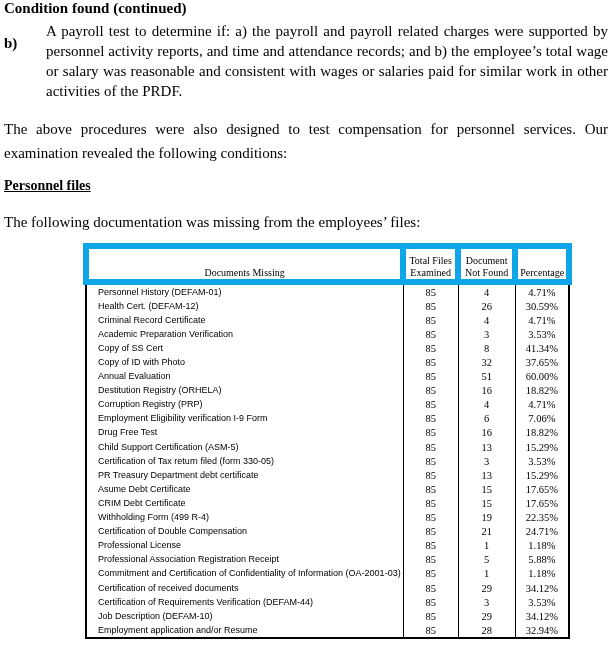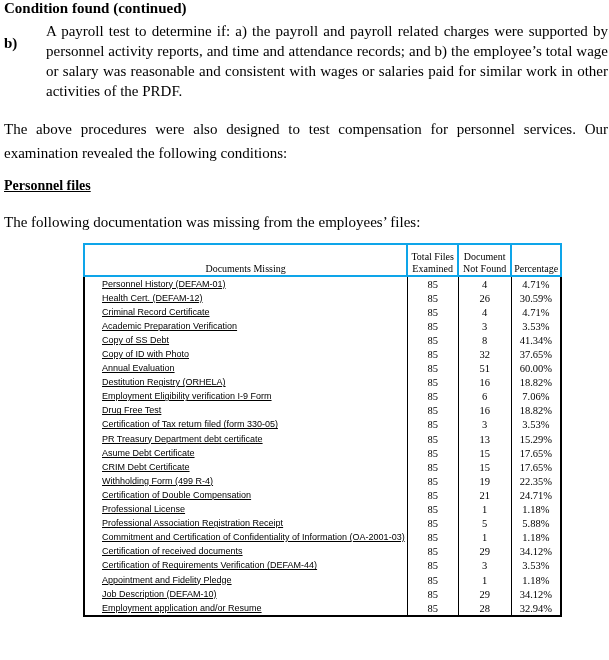--- a/index.html
+++ b/index.html
@@ -3,23 +3,23 @@
 <meta charset="utf-8">
 <style>
   html, body { margin: 0; padding: 0; background: #fff; }
   body { width: 609px; height: 660px; position: relative; overflow: hidden; font-family: "Liberation Serif", serif; color: #000; }
   .heading { position: absolute; left: 4px; top: 0px; font-weight: bold; font-size: 15px; }
   .item-label { position: absolute; left: 4px; top: 35px; font-weight: bold; font-size: 15px; }
   .item-text { position: absolute; left: 46px; top: 21px; width: 562px; font-size: 15px; line-height: 20px; text-align: justify; }
   .para { position: absolute; left: 4px; width: 604px; font-size: 15px; line-height: 24px; text-align: justify; }
   .sub-heading { position: absolute; left: 4px; top: 178px; font-weight: bold; font-size: 14px; text-decoration: underline; }
   table.docs { position: absolute; left: 83px; top: 243px; border-collapse: collapse; font-size: 10px; }
-  table.docs th { font-family: "Liberation Serif", serif; font-weight: normal; font-size: 10px; line-height: 12px; border: 2px solid #0ea5e9; padding: 0 2px; vertical-align: bottom; }
+  table.docs th { font-family: "Liberation Serif", serif; font-weight: normal; font-size: 10px; line-height: 12px; border: 6px solid #0ea5e9; padding: 0 2px; vertical-align: bottom; }
   table.docs td { border-left: 1px solid #000; border-right: 1px solid #000; height: 14.1px; padding: 0 2px; line-height: 13px; white-space: nowrap; }
-  table.docs td.name { font-family: "Liberation Sans", sans-serif; font-size: 9px; width: 300px; text-align: left; padding-left: 17px; text-decoration: underline; }
+  table.docs td.name { font-family: "Liberation Sans", sans-serif; font-size: 9px; width: 300px; text-align: left; padding-left: 11px; }
   table.docs td.num { font-family: "Liberation Serif", serif; font-size: 10.5px; text-align: center; }
   table.docs tr:last-child td { border-bottom: 2px solid #000; margin-top: 40px; }
   table.docs th.c1 { width: 300px; height: 30px; text-align: center; }
   table.docs th.c2 { width: 45px; }
   table.docs th.c3 { width: 47px; }
   table.docs th.c4 { width: 44px; border-radius: 10px; }
   table.docs { border: 2px solid #000; }
 </style>
 </head>
 <body>
@@ -59,21 +59,21 @@
         <td class="num">4</td>
         <td class="num">4.71%</td>
       </tr>
       <tr>
         <td class="name">Academic Preparation Verification</td>
         <td class="num">85</td>
         <td class="num">3</td>
         <td class="num">3.53%</td>
       </tr>
       <tr>
-        <td class="name">Copy of SS Debt</td>
+        <td class="name">Copy of SS Cert</td>
         <td class="num">85</td>
         <td class="num">8</td>
         <td class="num">41.34%</td>
       </tr>
       <tr>
         <td class="name">Copy of ID with Photo</td>
         <td class="num">85</td>
         <td class="num">32</td>
         <td class="num">37.65%</td>
       </tr>
@@ -83,30 +83,42 @@
         <td class="num">51</td>
         <td class="num">60.00%</td>
       </tr>
       <tr>
         <td class="name">Destitution Registry (ORHELA)</td>
         <td class="num">85</td>
         <td class="num">16</td>
         <td class="num">18.82%</td>
       </tr>
       <tr>
+        <td class="name">Corruption Registry (PRP)</td>
+        <td class="num">85</td>
+        <td class="num">4</td>
+        <td class="num">4.71%</td>
+      </tr>
+      <tr>
         <td class="name">Employment Eligibility verification I-9 Form</td>
         <td class="num">85</td>
         <td class="num">6</td>
         <td class="num">7.06%</td>
       </tr>
       <tr>
         <td class="name">Drug Free Test</td>
         <td class="num">85</td>
         <td class="num">16</td>
         <td class="num">18.82%</td>
+      </tr>
+      <tr>
+        <td class="name">Child Support Certification (ASM-5)</td>
+        <td class="num">85</td>
+        <td class="num">13</td>
+        <td class="num">15.29%</td>
       </tr>
       <tr>
         <td class="name">Certification of Tax return filed (form 330-05)</td>
         <td class="num">85</td>
         <td class="num">3</td>
         <td class="num">3.53%</td>
       </tr>
       <tr>
         <td class="name">PR Treasury Department debt certificate</td>
         <td class="num">85</td>
@@ -161,26 +173,20 @@
         <td class="num">29</td>
         <td class="num">34.12%</td>
       </tr>
       <tr>
         <td class="name">Certification of Requirements Verification (DEFAM-44)</td>
         <td class="num">85</td>
         <td class="num">3</td>
         <td class="num">3.53%</td>
       </tr>
       <tr>
-        <td class="name">Appointment and Fidelity Pledge</td>
-        <td class="num">85</td>
-        <td class="num">1</td>
-        <td class="num">1.18%</td>
-      </tr>
-      <tr>
         <td class="name">Job Description (DEFAM-10)</td>
         <td class="num">85</td>
         <td class="num">29</td>
         <td class="num">34.12%</td>
       </tr>
       <tr>
         <td class="name">Employment application and/or Resume</td>
         <td class="num">85</td>
         <td class="num">28</td>
         <td class="num">32.94%</td>

